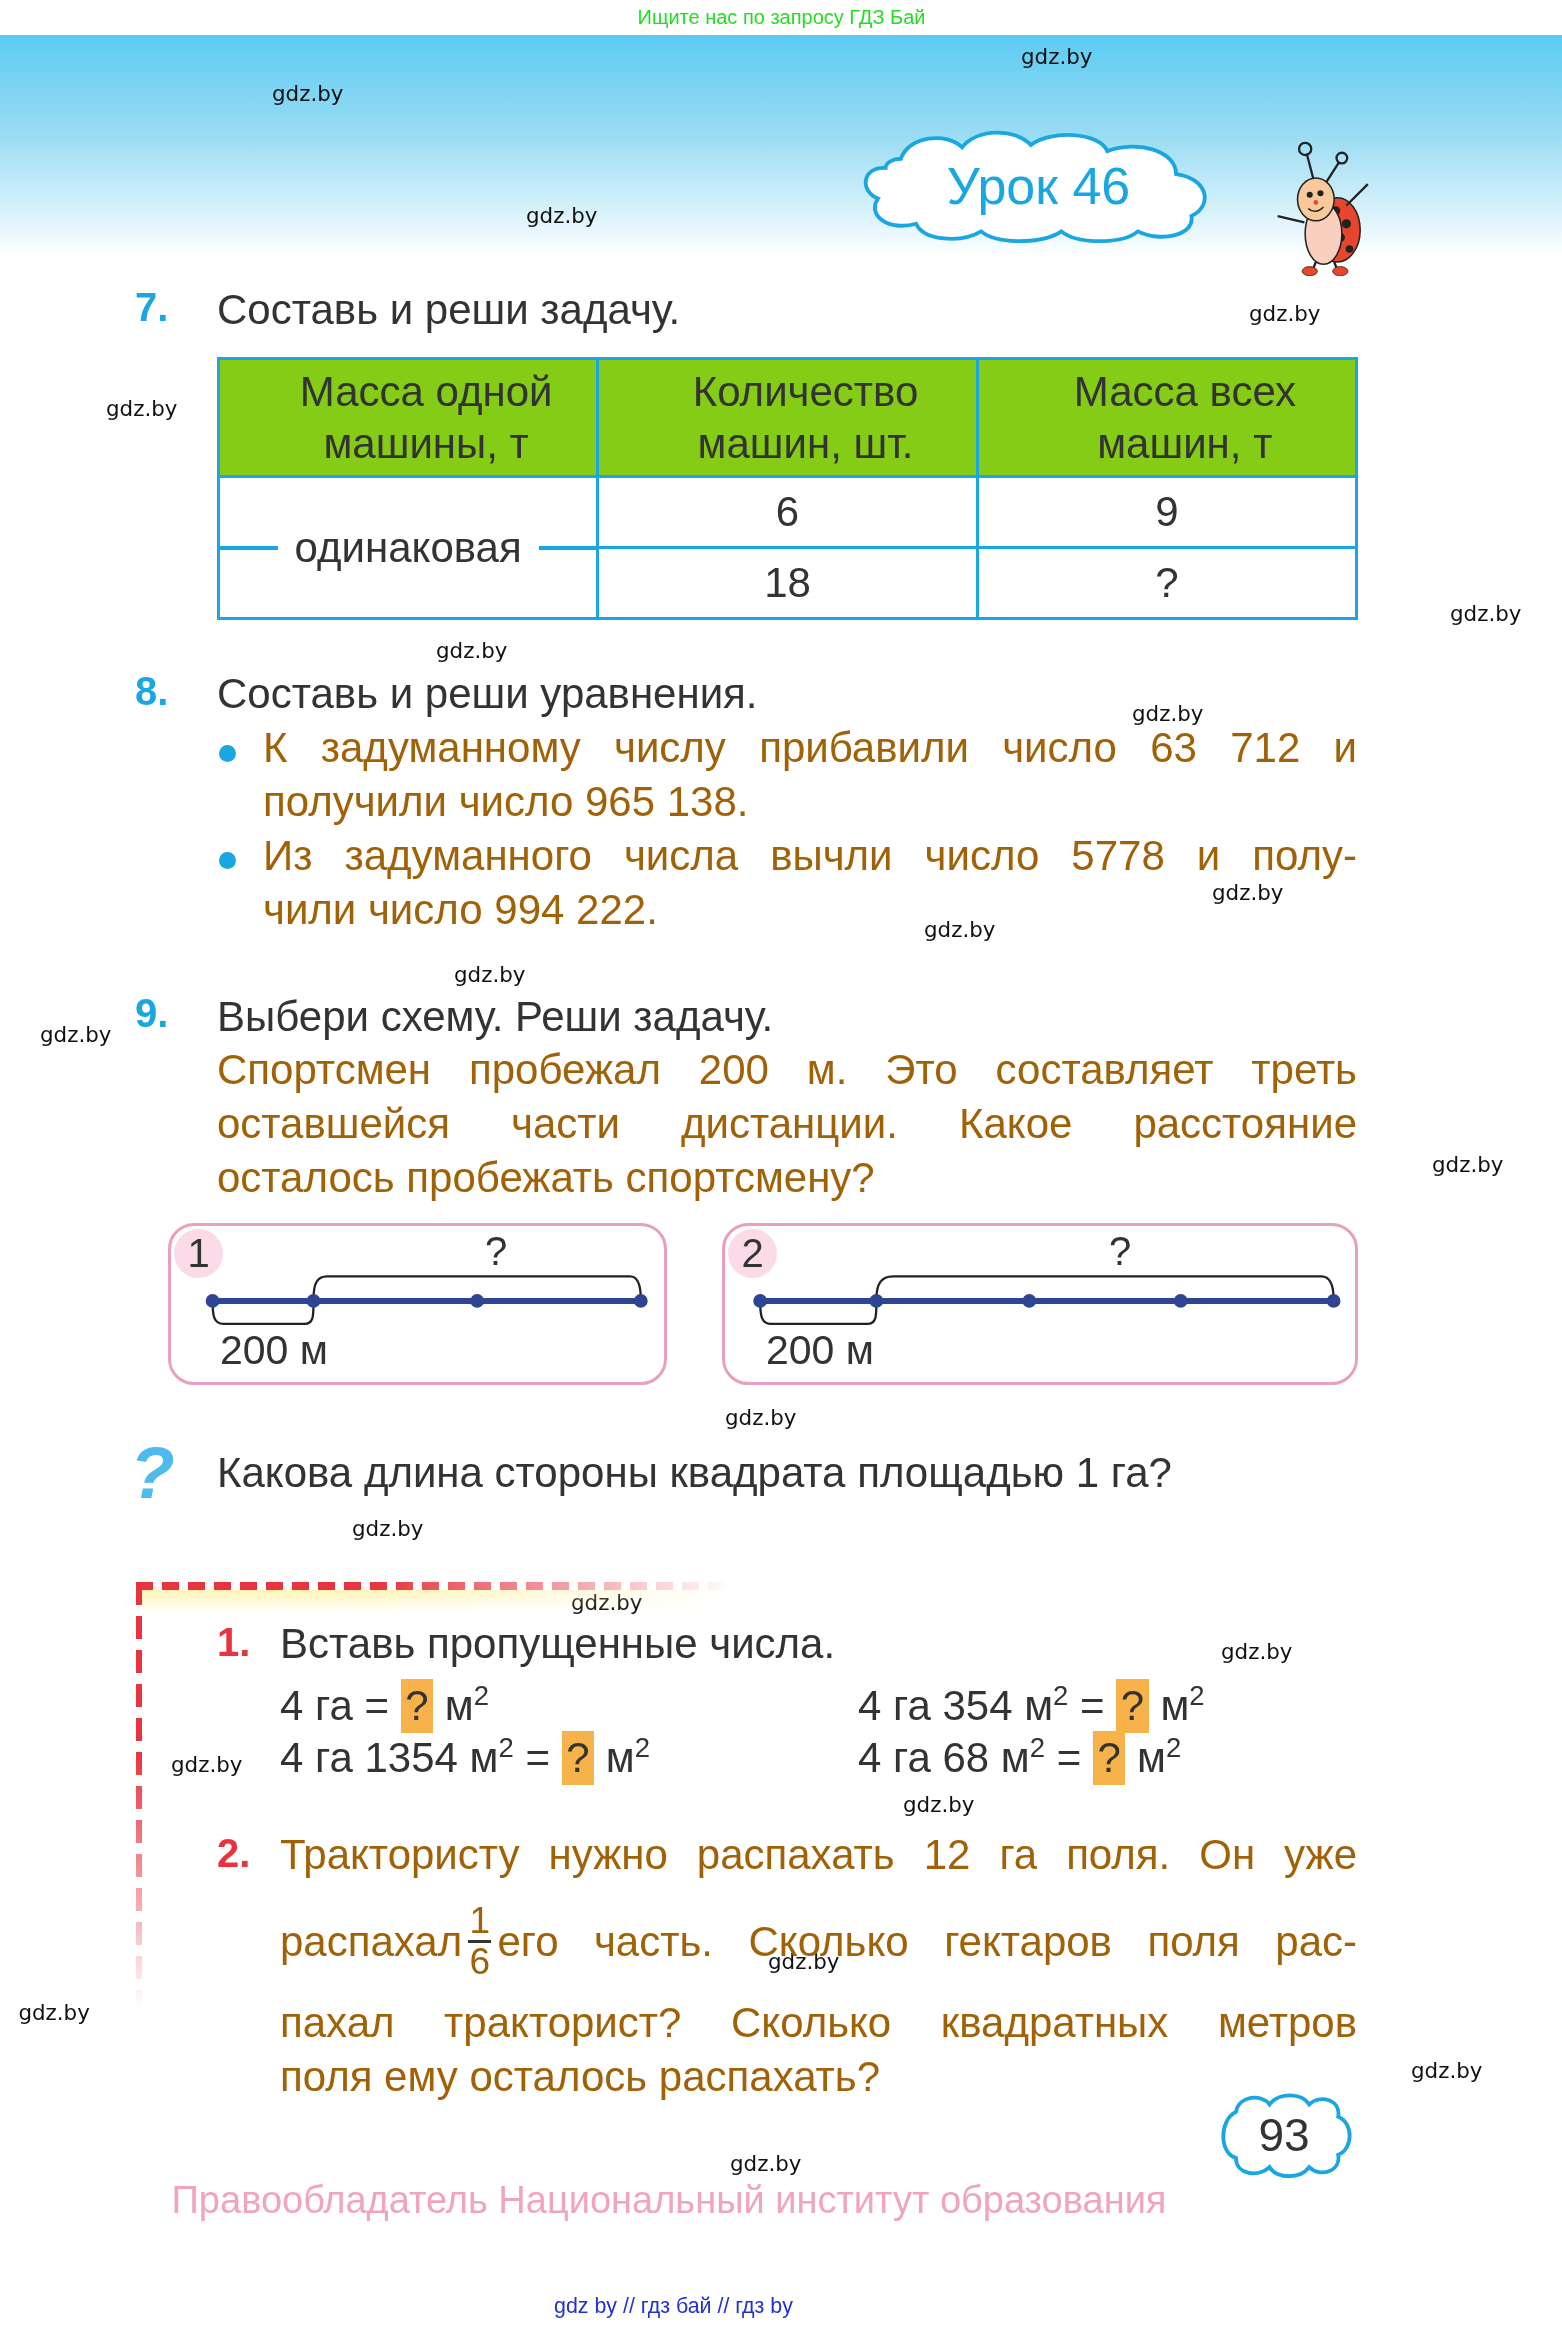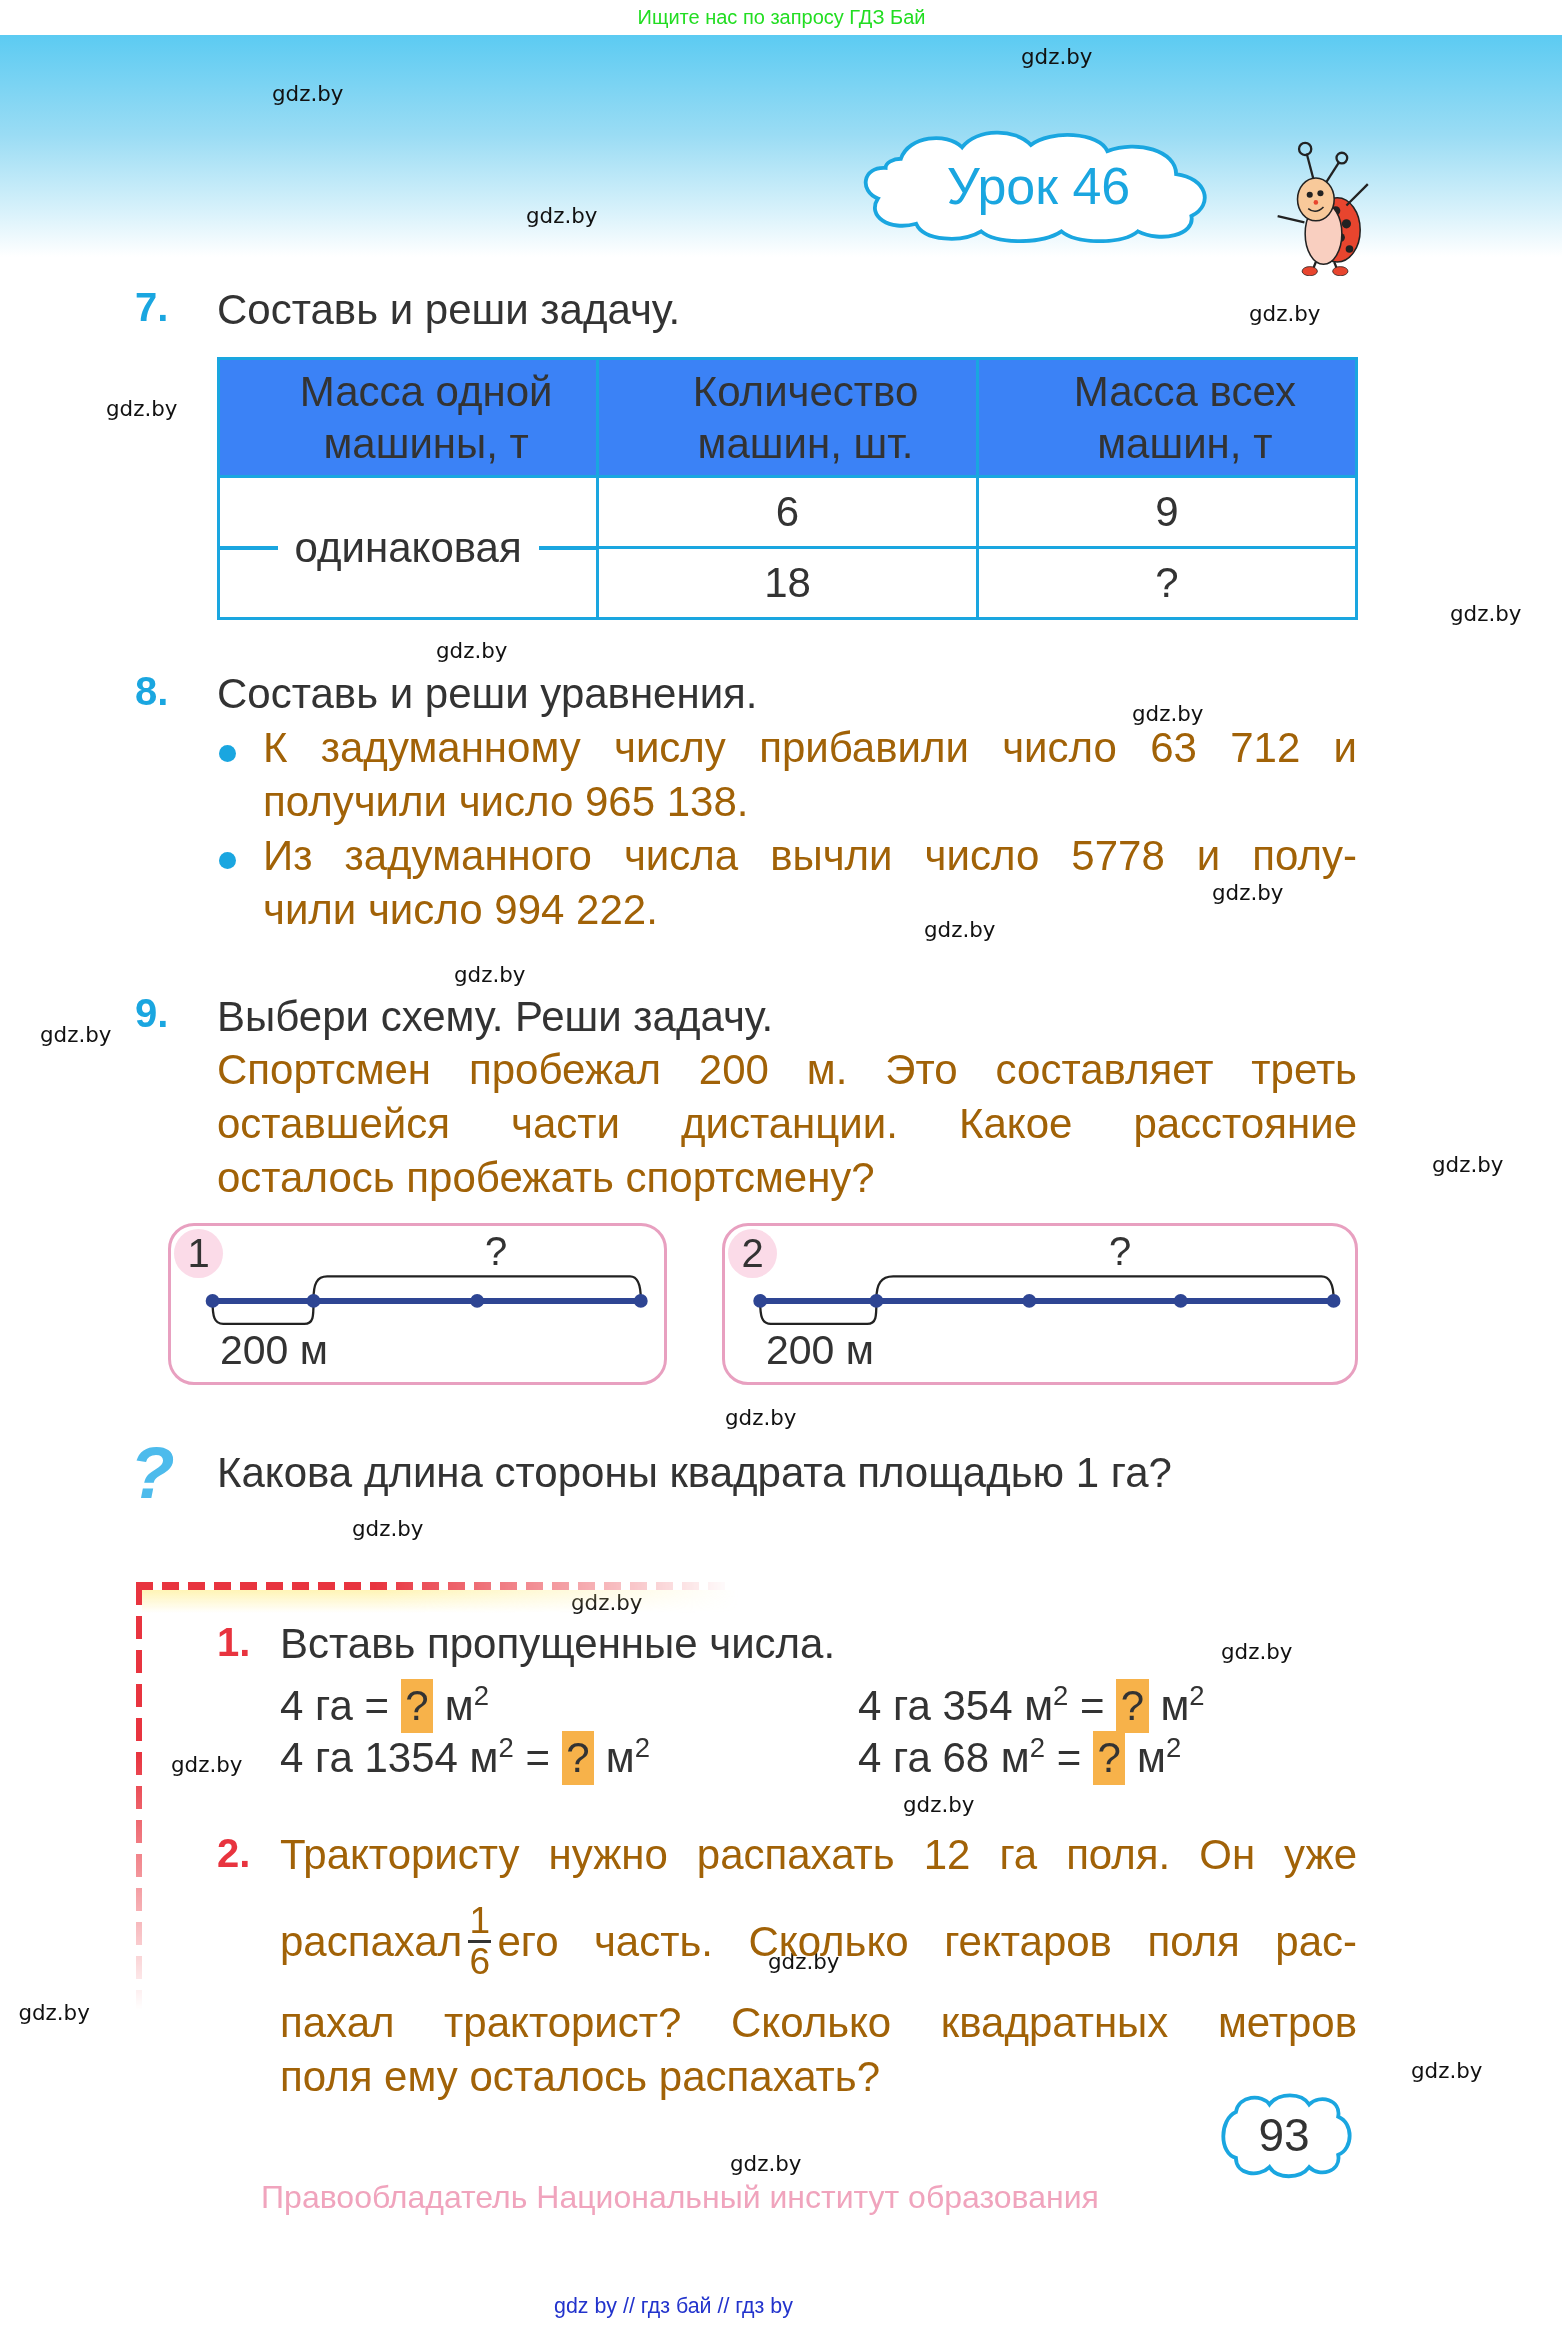--- a/index.html
+++ b/index.html
@@ -22,21 +22,21 @@
   .ladybug { left:1270px; top:138px; width:107px; height:138px; }
 
   .task-num { font-size:40px; font-weight:bold; color:#1aa6e0; }
   .task-num.red { color:#e8343f; }
   .text { font-size:42px; color:#333; line-height:54px; white-space:nowrap; }
   .para { font-size:42px; color:#a16207; line-height:54px; text-align:justify; text-align-last:justify; }
   .para.last { text-align-last:left; }
 
   table.tbl { border-collapse:collapse; left:217px; top:357px; width:1141px; }
   table.tbl td { border:3.8px solid #1aa6e0; text-align:center; font-size:42px; color:#333; line-height:52px; }
-  table.tbl tr.head td { background:#3b82f6; height:113px;padding-left:37px; }
+  table.tbl tr.head td { background:#84cc16; height:113px;padding-left:37px; }
   table.tbl tr.row td { height:66px; }
 
   .bullet { width:17px; height:17px; border-radius:50%; background:#1aa6e0; }
 
   .scheme { border:3.1px solid #e8a0c0; border-radius:26px; background:#fff; }
   .badge { width:49px; height:49px; border-radius:50%; background:#fbdbe8; font-size:40px; color:#333;
     display:flex; align-items:center; justify-content:center; }
 
   .qbox { display:inline-block; background:#f7b24a; padding:0 4.6px; }
   sup { font-size:27.5px; }
@@ -50,21 +50,21 @@
     -webkit-mask-image: linear-gradient(to bottom, #000 40%, transparent 100%);
     mask-image: linear-gradient(to bottom, #000 40%, transparent 100%); }
   .glow-top { left:142px; top:1590px; width:597px; height:23px;
     background: linear-gradient(to bottom, rgba(255,240,150,0.7), rgba(255,255,255,0));
     -webkit-mask-image: linear-gradient(to right, #000 40%, transparent 100%);
     mask-image: linear-gradient(to right, #000 40%, transparent 100%); }
 
   .frac { display:inline-flex; flex-direction:column; align-items:center; vertical-align:middle; line-height:38px; font-size:37px; margin:0 6.1px; }
   .frac .bar { width:23px; height:3.1px; background:#333; }
 
-  .copyright { left:0; width:1338px; top:2179px; text-align:center; font-size:32px; color:#f0a4bd;margin-left:11px; }
+  .copyright { left:0; width:1338px; top:2179px; text-align:center; font-size:38px; color:#f0a4bd; }
   .footer { left:0; width:1347px; top:2294px; text-align:center; font-size:21.4px; color:#2233cc; }
   .pagenum { left:1213px; top:2089px; width:142px; height:92px;text-align:center; }
   .pagenum .txt { position:absolute; left:0; top:0; width:100%; height:100%; display:flex; align-items:center; justify-content:center; font-size:46px; color:#333; }
 </style>
 </head>
 <body>
 
 <div class="abs topbar">
   <span>Ищите нас по запросу ГДЗ Бай</span>
 </div>

